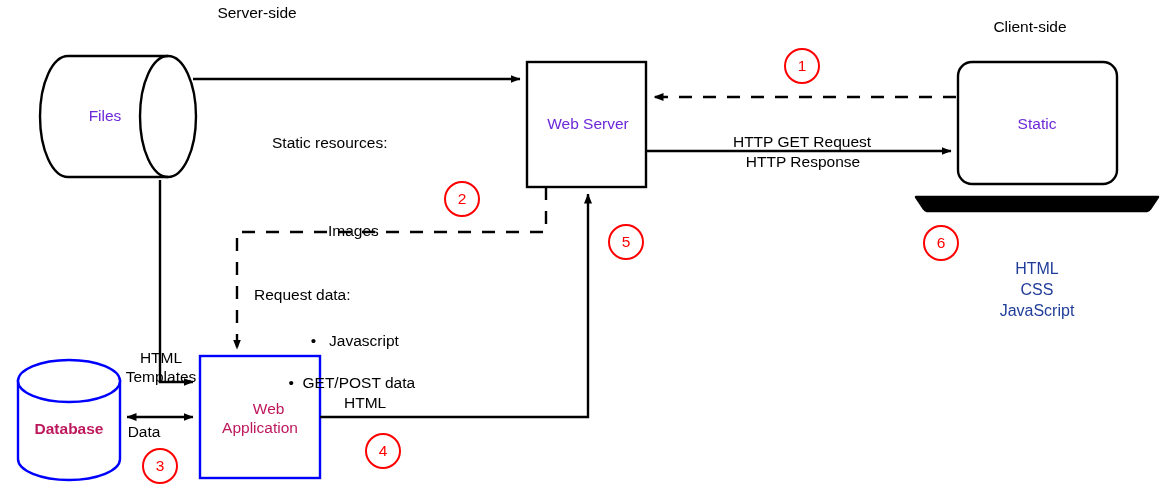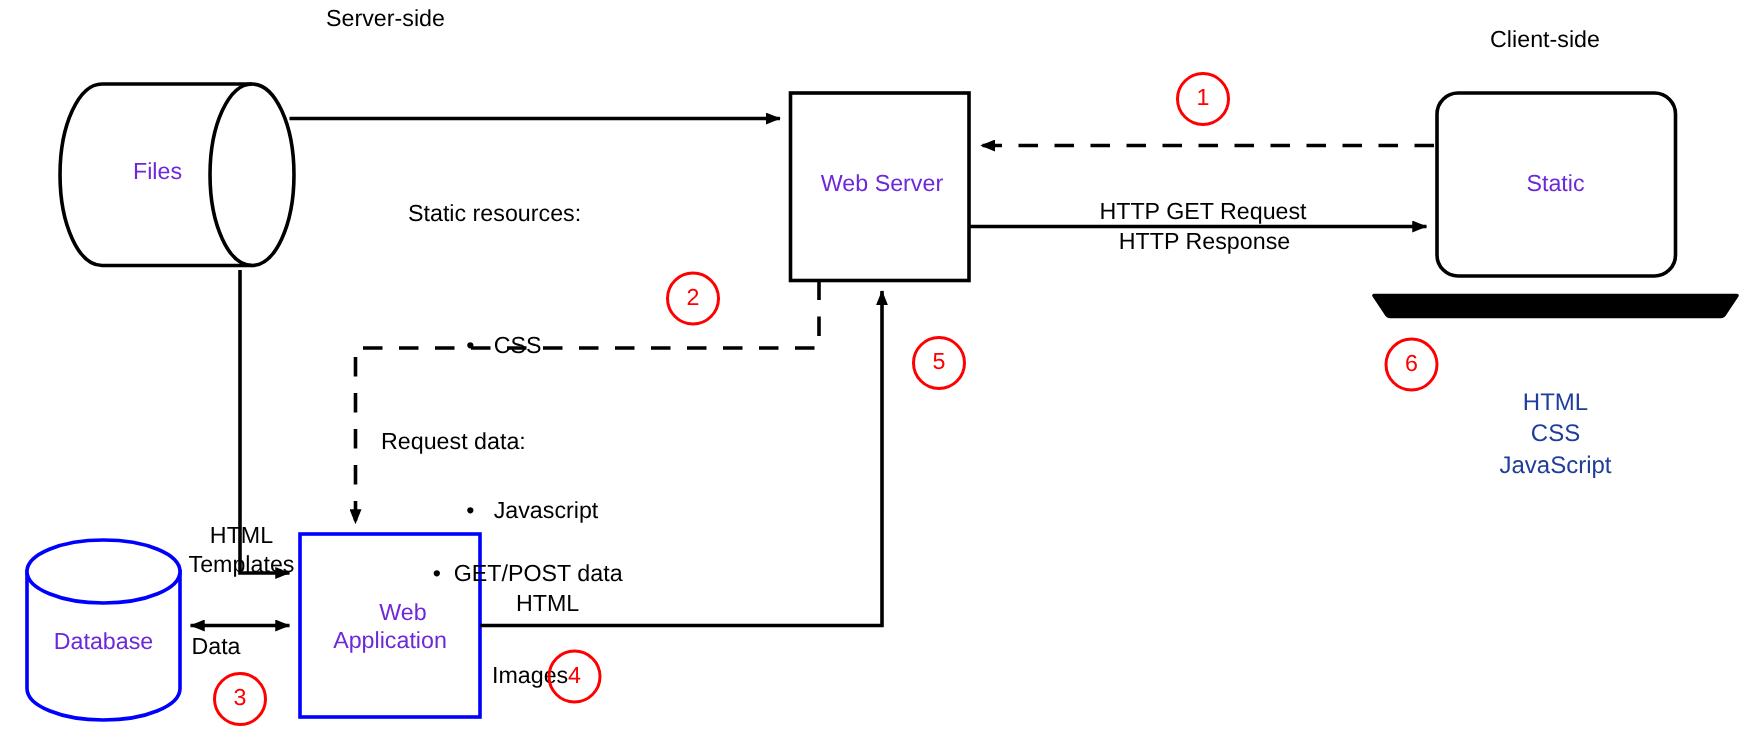--- a/index.html
+++ b/index.html
@@ -40,21 +40,21 @@
     position: absolute;
     font-family: "Liberation Sans", sans-serif;
     font-size: 15.5px;
     text-align: center;
     transform: translate(-50%, -50%);
     white-space: pre;
     line-height: 19px;
     color: #6d28d9;
   }
   .node-text.blue {
-    color: #6d28d9;
+    color: #be185d;
   }
   .title {
     position: absolute;
     font-size: 15.5px;
     text-align: center;
     transform: translateX(-50%);
     white-space: nowrap;
     color: #000000;
   }
   .marker-num {
@@ -138,38 +138,35 @@
 
     <path d="M 956,97 L 654,97" fill="none" stroke="#000000" stroke-width="2.4" stroke-dasharray="13,11" marker-end="url(#arrowBlack)"></path>
 
     <path d="M 646,151 L 951,151" fill="none" stroke="#000000" stroke-width="2.4" marker-end="url(#arrowBlack)"></path>
   </svg>
 
   <div class="title" style="left:257px; top:4px;">Server-side</div>
   <div class="title" style="left:1030px; top:4px;margin-top:14px;">Client-side</div>
 
   <div class="node-text" style="left:105px; top:115px;">Files</div>
-  <div class="node-text blue" style="left:69px; top:428px;">Database</div>
+  <div class="node-text blue" style="left:69px; top:428px;font-weight:bold;">Database</div>
   <div class="node-text blue" style="left:260px; top:418px;">
     <span>Web
 Application</span>
   </div>
   <div class="node-text" style="left:588px; top:123px;">Web Server</div>
   <div class="node-text" style="left:1037px; top:123px;">Static</div>
 
   <div class="bullet-list" style="left:272px; top:88px;">
     <span class="row">Static resources:</span>
     <span class="row">
-      <span>   •   </span><span>CSS</span>
+      <span>       </span><span>Images</span>
     </span>
     <span class="row">
       <span>   •   </span><span>Javascript</span>
-    </span>
-    <span class="row">
-      <span>       </span><span>Images</span>
     </span>
     
   </div>
 
   <div class="bullet-list" style="left:254px; top:240px;">
     <span class="row">Request data:</span>
     <span class="row">
       <span>  •  </span><span>GET/POST data</span>
     </span>
     

